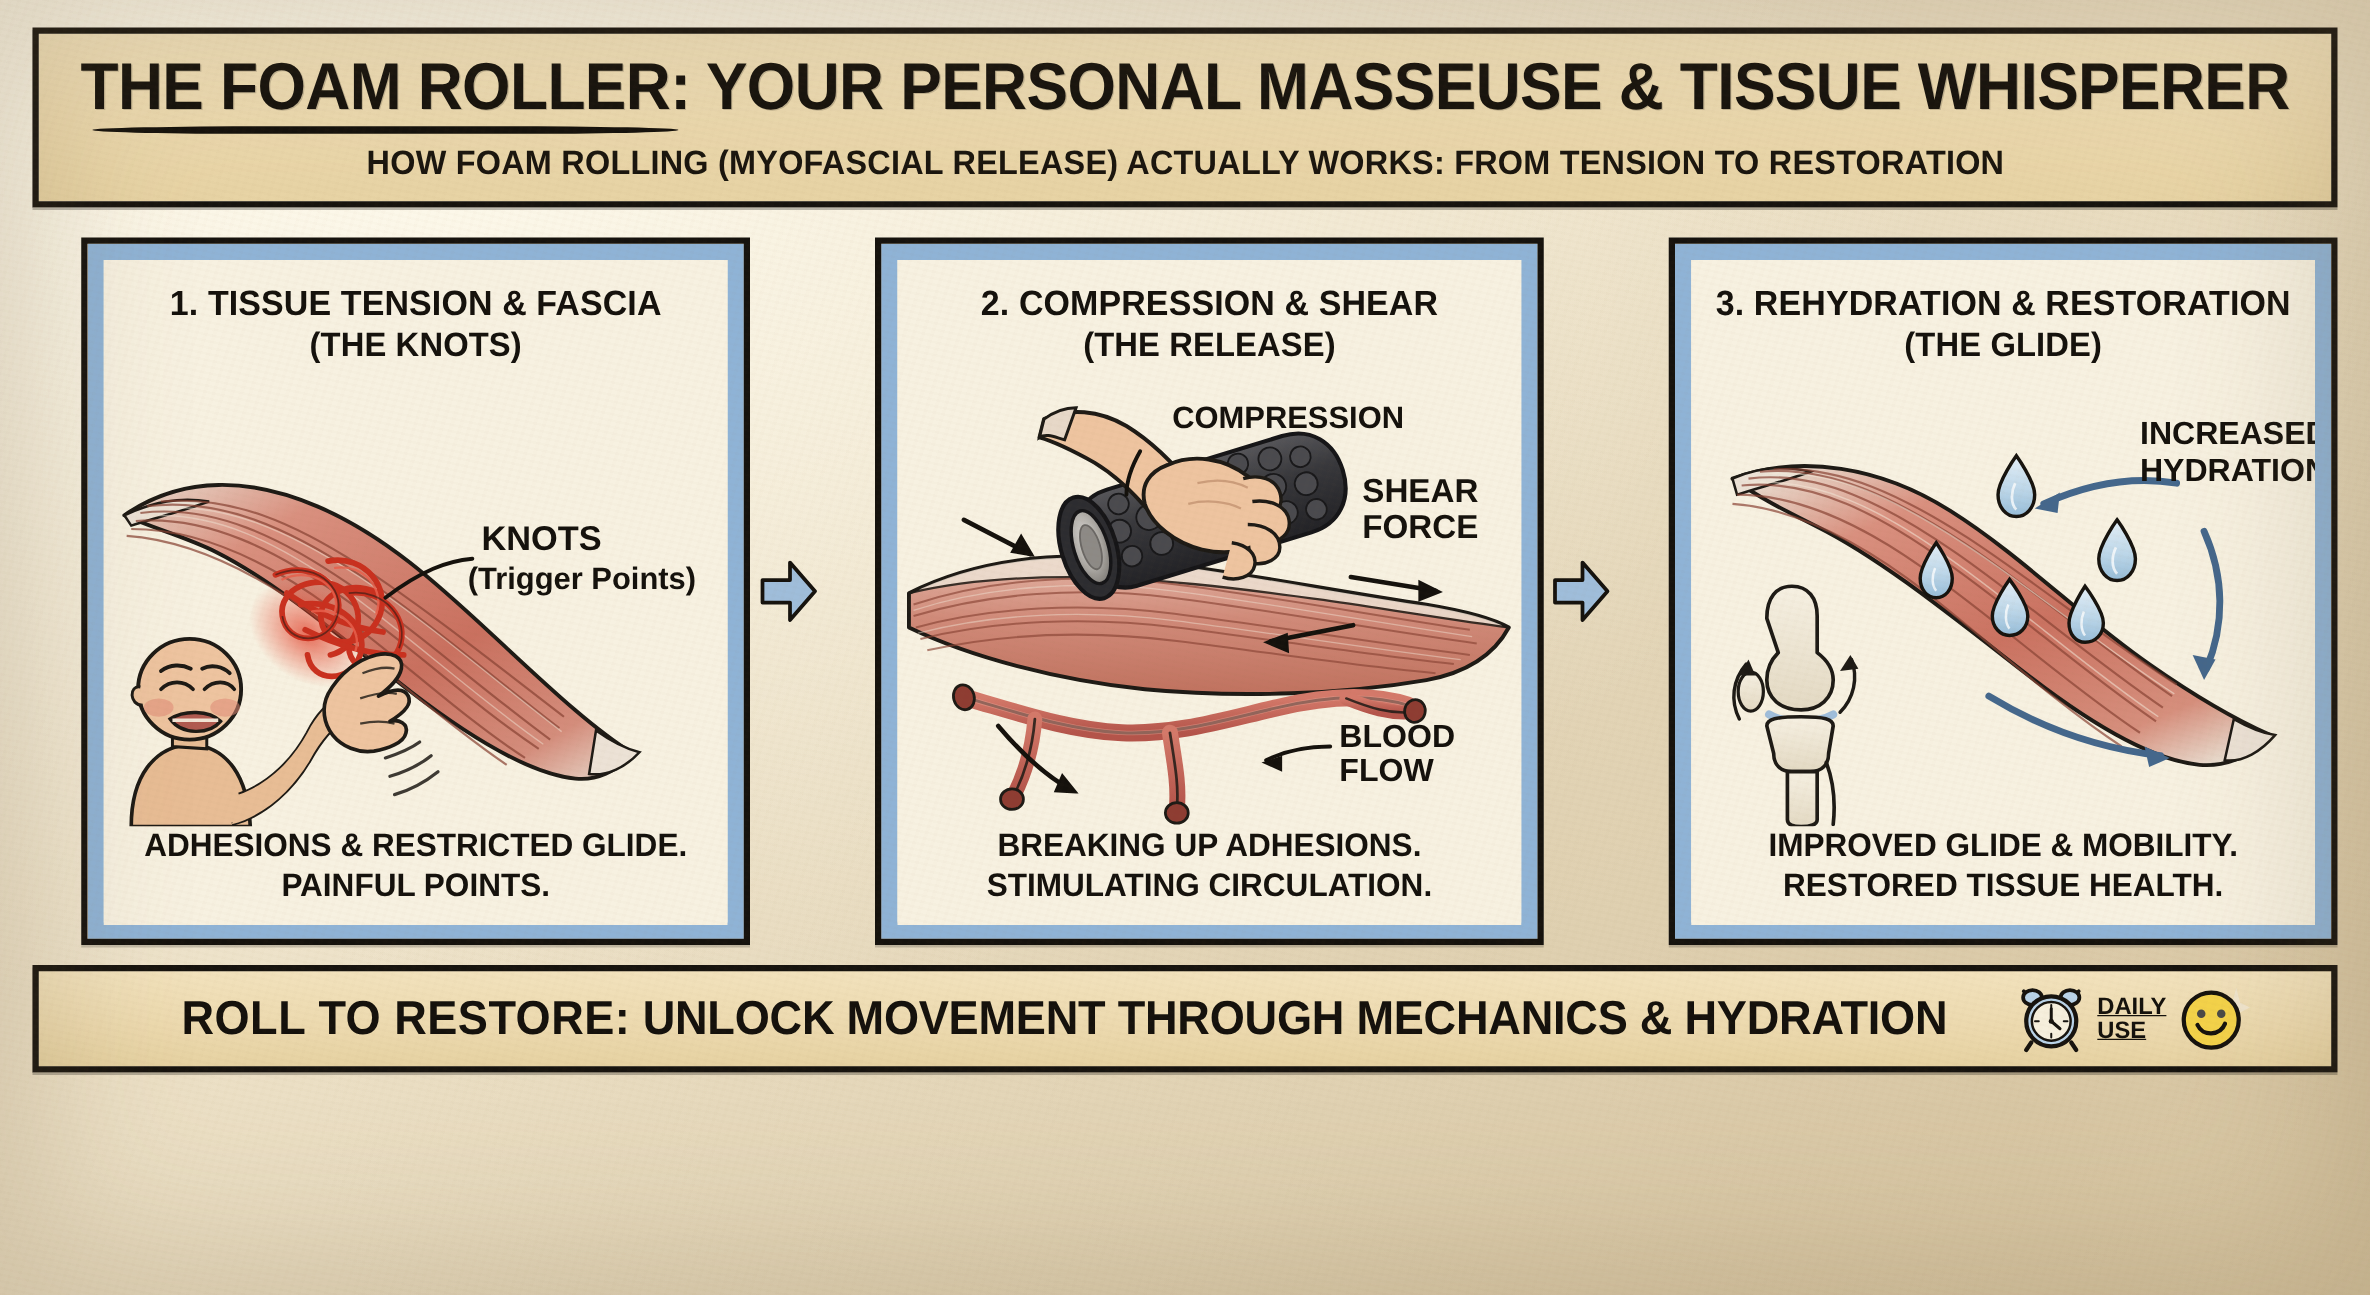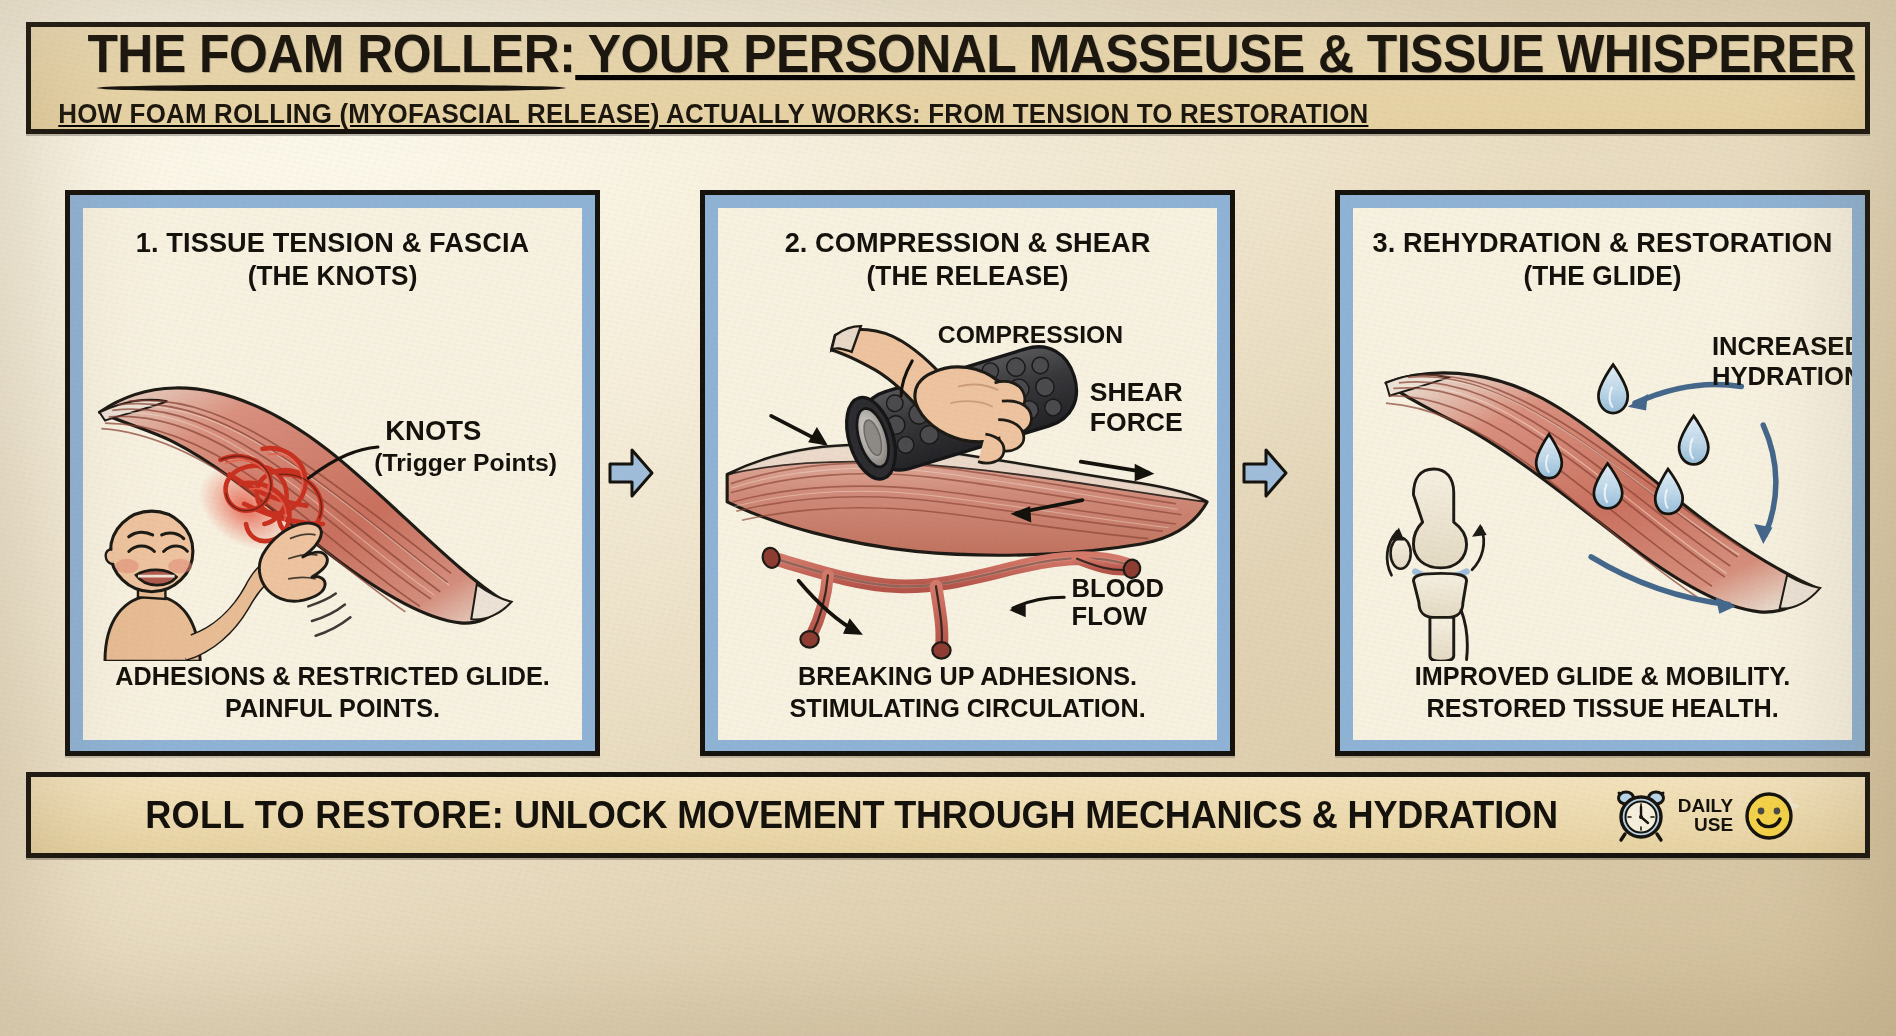--- a/index.html
+++ b/index.html
@@ -32,29 +32,28 @@
   }
   #vignette {
     position: absolute; inset: 0; pointer-events: none;
     box-shadow: inset 0 0 120px 34px rgba(120,96,58,.22);
   }
 
   
   .header-bar {
     position: absolute;
     left: 26px; top: 22px;
-    width: 1844px; height: 112px;
+    width: 1844px; height: 144px;
     background: linear-gradient(180deg, #f2e2bd 0%, #ecd9ae 55%, #e7d3a4 100%);
     border: 5px solid #16130e;
     display: flex;
     flex-direction: column;
-    align-items: flex-start;
+    align-items: center;
     justify-content: center;
     box-shadow: 0 2px 0 rgba(0,0,0,.25);
-    text-decoration: underline;
   }
   .headline {
     font-family: "Liberation Sans Narrow", "Liberation Sans", sans-serif;
     font-weight: 700;
     font-size: 53px;
     letter-spacing: -0.5px;
     color: #14110c;
     white-space: nowrap;
     transform: scaleX(.94);
     text-shadow: 1px 1px 0 rgba(0,0,0,.18);
@@ -178,21 +177,22 @@
     letter-spacing: -0.2px;
   }
   .footer-text .lead { letter-spacing: .4px; }
   .badge-group { display: flex; align-items: center; gap: 9px; }
   .daily-use-label {
     font-family: "Liberation Sans Narrow", "Liberation Sans", sans-serif;
     font-weight: 700;
     font-size: 19px;
     line-height: 1.02;
     color: #14110c;
-    text-align: right;
+    text-align: left;
+    text-decoration: underline;
   }
   .daily-use-label span { display: block; }
 
   
   .ann {
     font-family: "Liberation Sans Narrow", "Liberation Sans", sans-serif;
     font-weight: 700;
     fill: #14110c;
   }
   .ann-reg {

